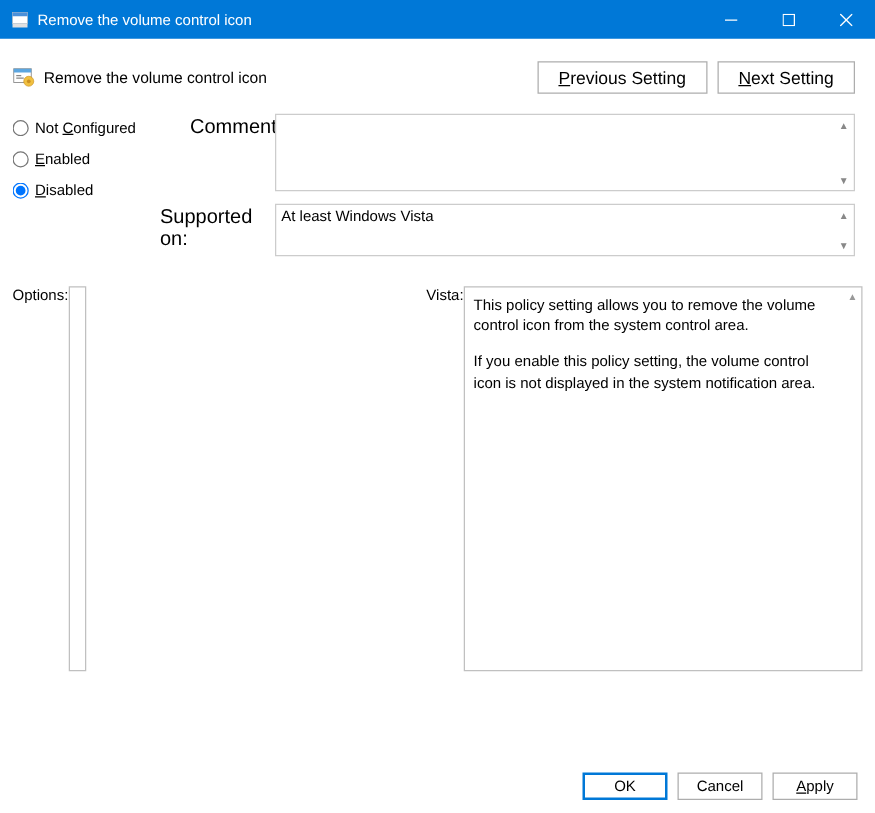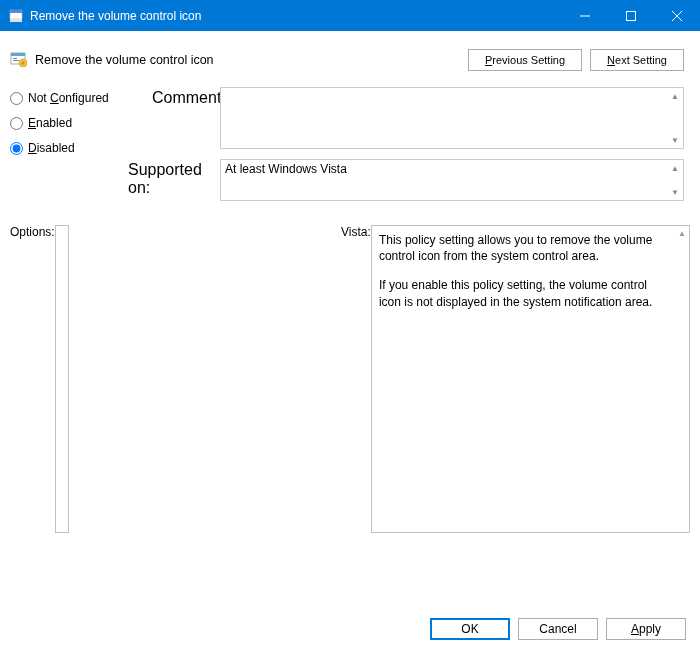--- a/index.html
+++ b/index.html
@@ -67,21 +67,21 @@
       flex: 1;
     }
     .nav-buttons {
       display: flex;
       gap: 8px;
       margin-right: 6px;
     }
     .nav-btn {
       border: 1px solid #adadad;
       background: #fff;
-      font-size: 11px;
+      font-size: 14px;
       padding: 4px 16px;
       cursor: pointer;
     }
     .nav-btn .u {
       text-decoration: underline;
     }
     .config-row {
       display: flex;
       margin-top: 4px;
     }
@@ -194,21 +194,21 @@
       bottom: 10px;
       right: 14px;
       display: flex;
       gap: 8px;
     }
     .footer-btn {
       border: 1px solid #adadad;
       background: #fff;
       font-size: 12px;
       padding: 3px 0;
-      width: 80px;
+      width: 68px;
       cursor: pointer;
     }
     .footer-btn.default {
       border: 2px solid #0078d7;
       padding: 2px 0;
     }
     .footer-btn .u {
       text-decoration: underline;
     }
   </style>

